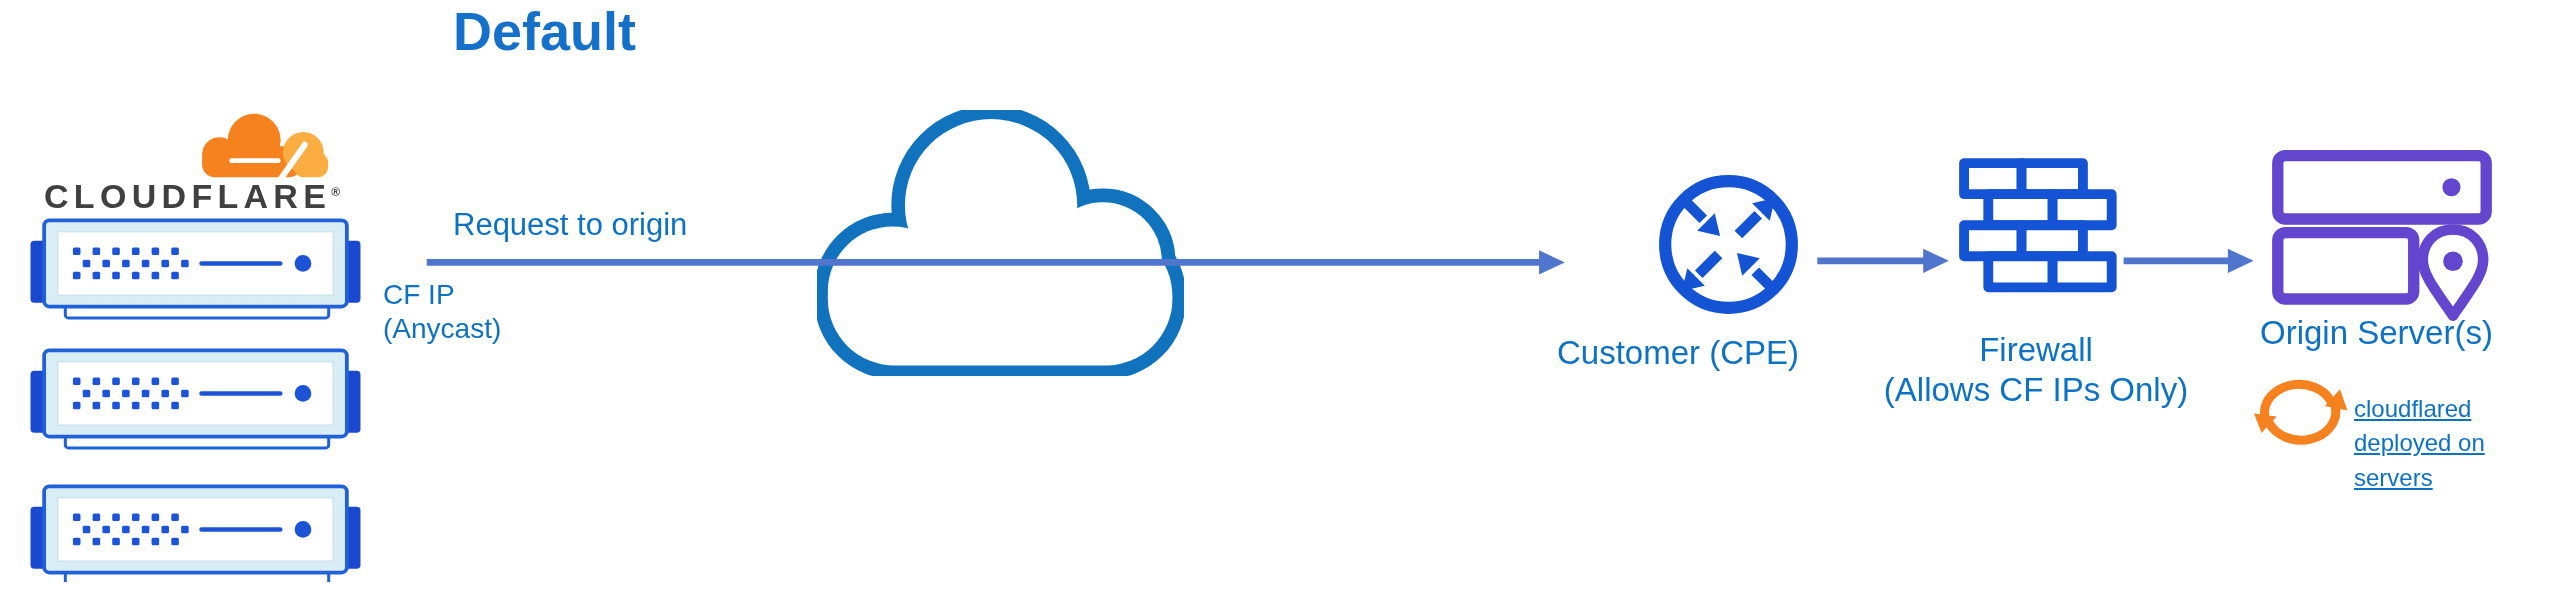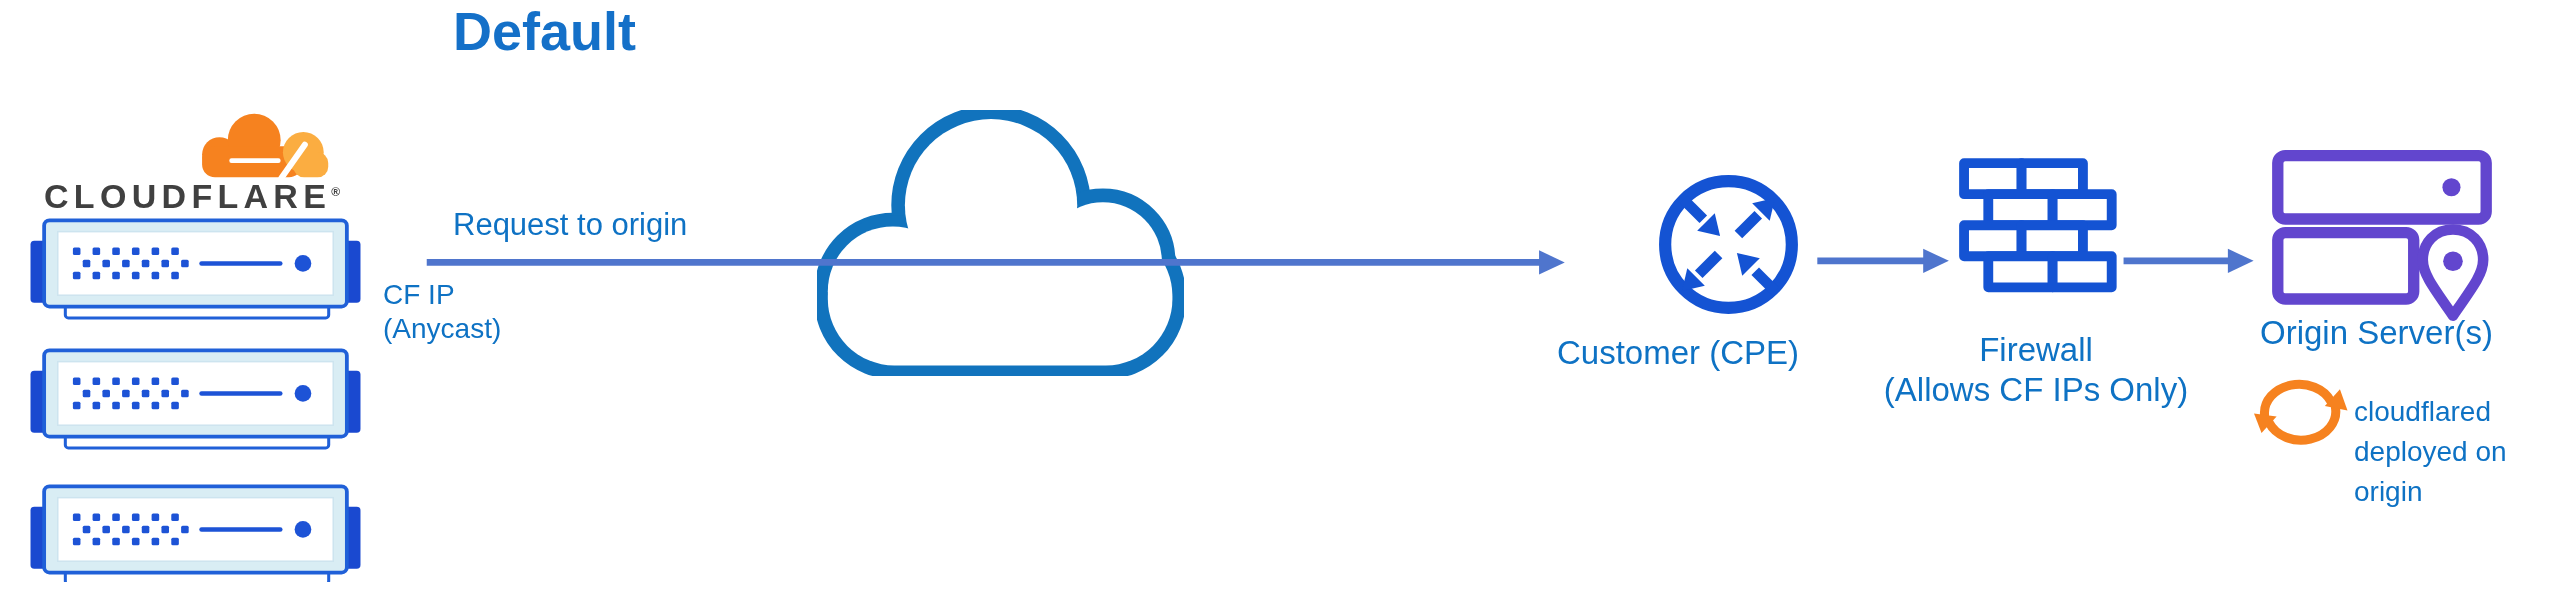--- a/index.html
+++ b/index.html
@@ -16,21 +16,21 @@
     left:44px;top:177px;font-size:34px;font-weight:800;letter-spacing:5.3px;color:#404040;
     white-space:nowrap;
   }
   .wordmark .reg{font-size:12px;vertical-align:super;letter-spacing:0;font-weight:700;}
   .req-label{left:453px;top:207px;font-size:31px;}
   .cfip-label{left:383px;top:278px;font-size:28px;line-height:1.2;}
   .internet-label{left:817px;top:300px;width:367px;text-align:center;font-size:33px;}
   .cpe-label{left:1557px;top:333px;font-size:33px;line-height:1.22;}
   .fw-label{left:1877px;top:330px;width:318px;text-align:center;font-size:33px;line-height:1.2;}
   .origin-label{left:2260px;top:314px;font-size:33px;}
-  .note-label{left:2354px;top:392px;font-size:28px;line-height:1.43;}
+  .note-label{left:2354px;top:392px;font-size:24px;line-height:1.43;text-decoration:underline;}
   svg{display:block;}
 </style>
 </head>
 <body>
 
 <div class="stage">
 
   <svg width="0" height="0" style="position:absolute" aria-hidden="true">
     <defs>
       <symbol id="srv" viewBox="0 0 440 140">
@@ -185,17 +185,17 @@
   <div class="abs label fw-label">
     <div>Firewall</div>
     <div>(Allows CF IPs Only)</div>
   </div>
 
   <div class="abs label origin-label">Origin Server(s)</div>
 
   <div class="abs label note-label">
     <div>cloudflared</div>
     <div>deployed on</div>
-    <div>origin</div>
+    <div>servers</div>
   </div>
 
 </div>
 
 
 </body></html>

